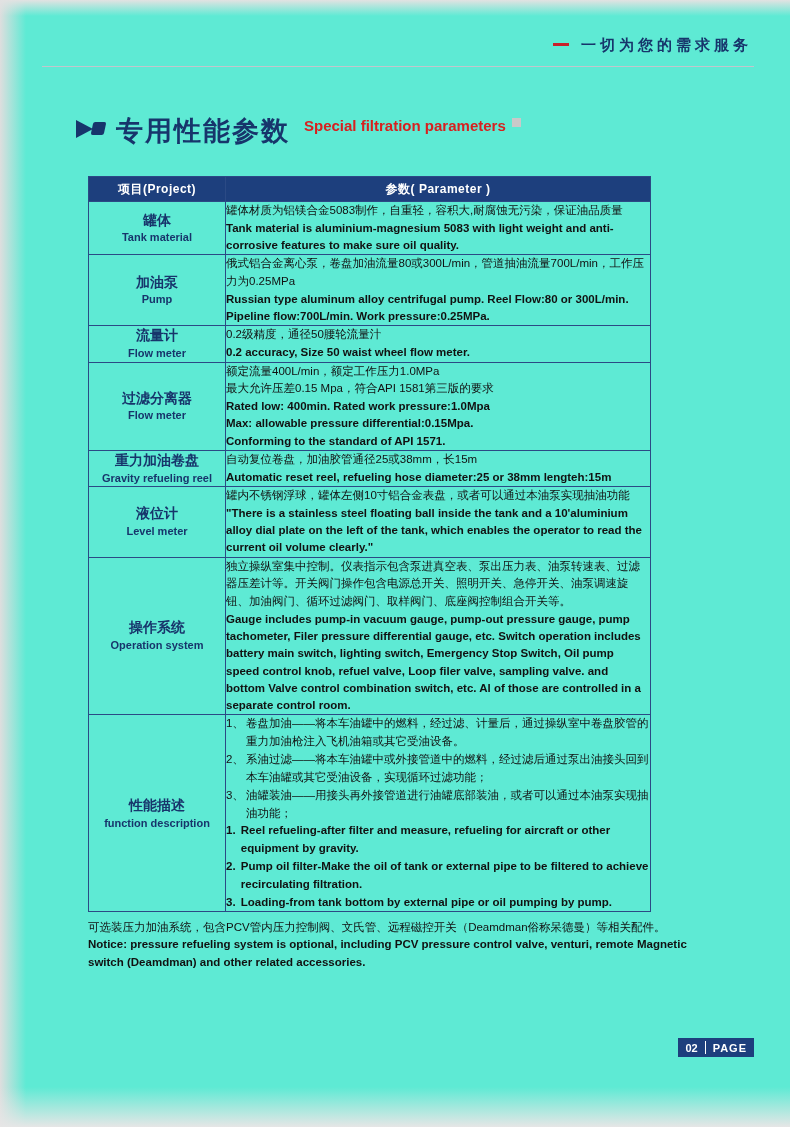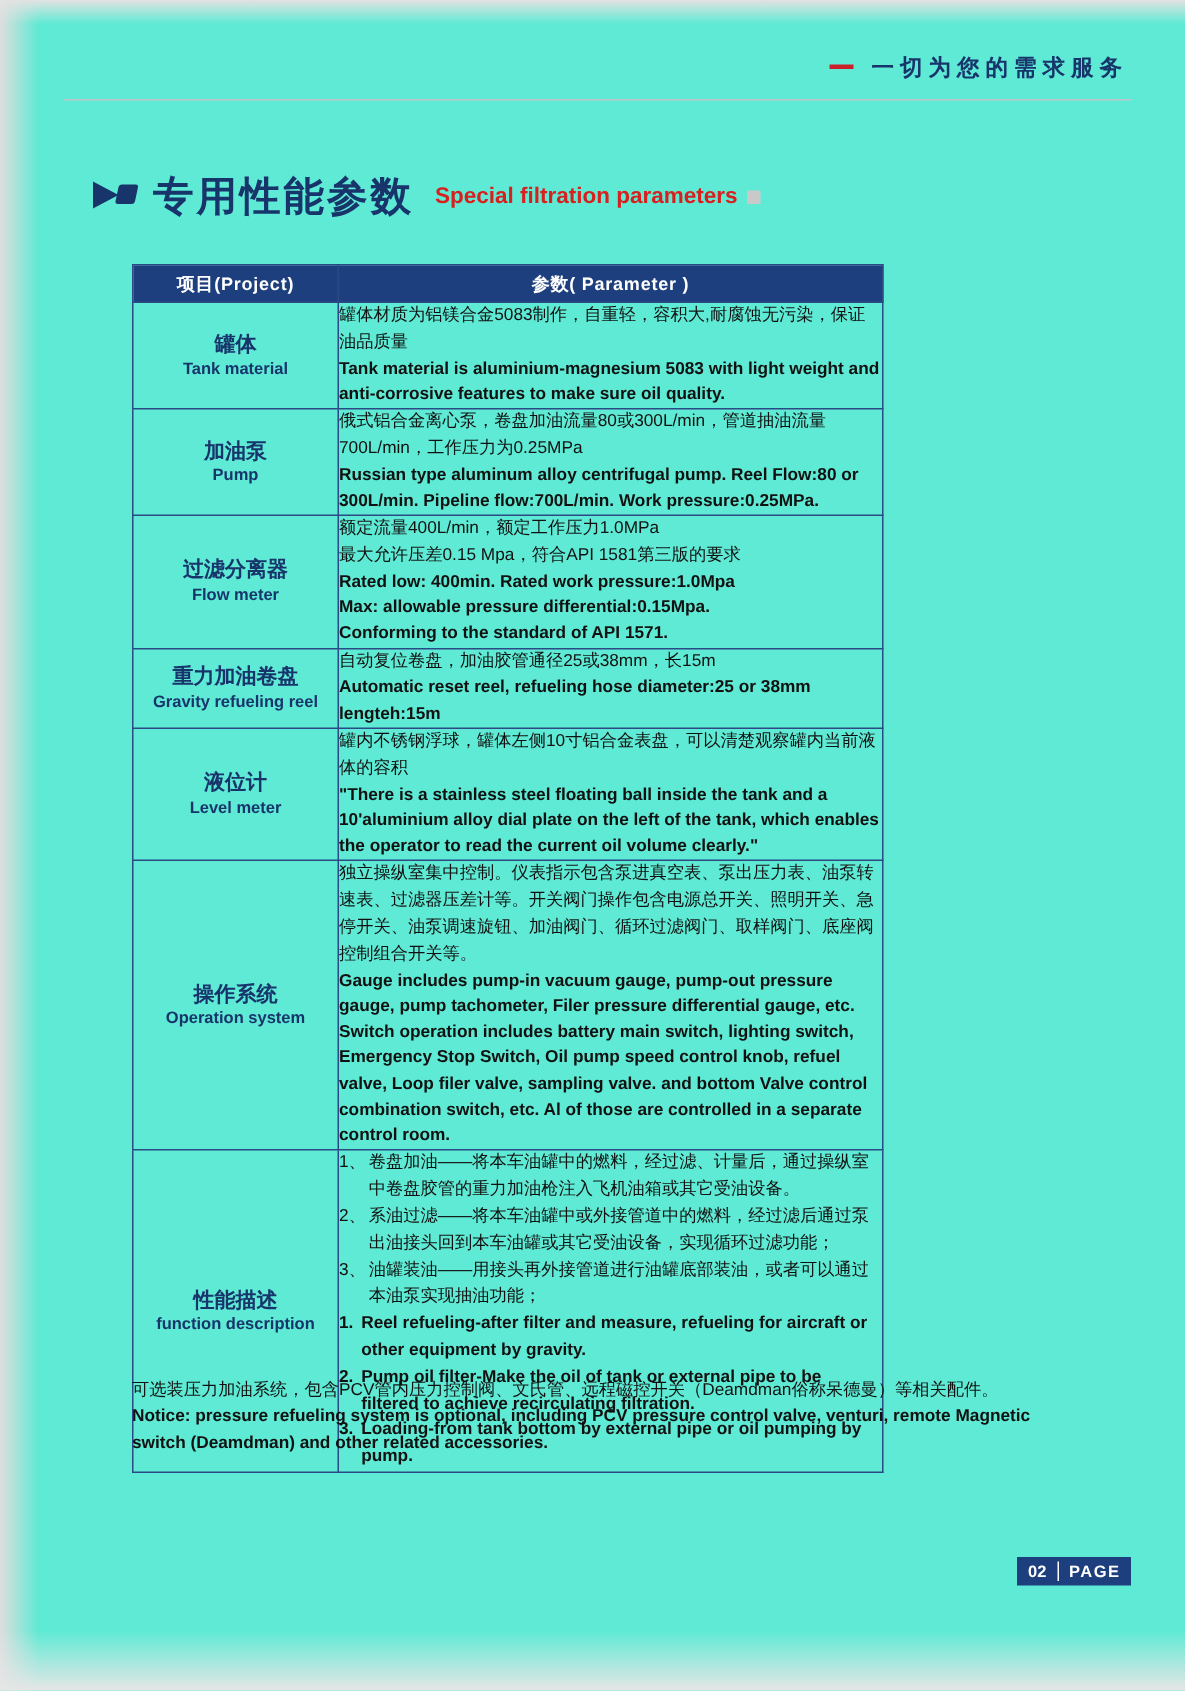--- a/index.html
+++ b/index.html
@@ -50,23 +50,23 @@
     top: 66px;
     left: 42px;
     right: 36px;
     height: 1px;
     background: #c2c6cc;
   }
   
   .title-block {
     position: absolute;
     top: 118px;
-    left: 62px;
+    left: 76px;
     display: flex;
-    align-items: center;
+    align-items: flex-start;
   }
   .title-mark {
     width: 30px;
     height: 20px;
     margin-right: 10px;
     margin-bottom: 5px;
     position: relative;
   }
   .title-mark .m1 {
     position: absolute;
@@ -104,21 +104,21 @@
     width: 9px;
     height: 9px;
     background: #c9c9c9;
     margin-left: 6px;
   }
   
   .table-wrap {
     position: absolute;
     top: 176px;
     left: 88px;
-    width: 501px;
+    width: 563px;
   }
   table.params {
     border-collapse: collapse;
     width: 100%;
     table-layout: fixed;
   }
   table.params td, table.params th {
     border: 1px solid #2b4a85;
     vertical-align: middle;
     padding: 0;
@@ -304,20 +304,30 @@
           <td class="col-label">
             <span class="lbl-cn">加油泵</span>
             <span class="lbl-en">Pump</span>
           </td>
           <td class="col-desc">
             <span class="d-cn">俄式铝合金离心泵，卷盘加油流量80或300L/min，管道抽油流量700L/min，工作压力为0.25MPa</span>
             <span class="d-en">Russian type aluminum alloy centrifugal pump. Reel Flow:80 or 300L/min. Pipeline flow:700L/min.  Work pressure:0.25MPa.</span>
           </td>
         </tr>
 
+        <tr>
+          <td class="col-label">
+            <span class="lbl-cn">流量计</span>
+            <span class="lbl-en">Flow meter</span>
+          </td>
+          <td class="col-desc">
+            <span class="d-cn">0.2级精度，通径50腰轮流量汁</span>
+            <span class="d-en">0.2 accuracy, Size 50 waist wheel flow meter.</span>
+          </td>
+        </tr>
 
         <tr>
           <td class="col-label">
             <span class="lbl-cn">过滤分离器</span>
             <span class="lbl-en">Flow meter</span>
           </td>
           <td class="col-desc">
             <span class="d-cn" style="white-space:pre-line">额定流量400L/min，额定工作压力1.0MPa
 最大允许压差0.15 Mpa，符合API 1581第三版的要求</span>
             <span class="d-en" style="white-space:pre-line">Rated low: 400min. Rated work pressure:1.0Mpa
@@ -336,21 +346,21 @@
             <span class="d-en">Automatic reset reel, refueling hose diameter:25 or 38mm lengteh:15m</span>
           </td>
         </tr>
 
         <tr>
           <td class="col-label">
             <span class="lbl-cn">液位计</span>
             <span class="lbl-en">Level meter</span>
           </td>
           <td class="col-desc">
-            <span class="d-cn">罐内不锈钢浮球，罐体左侧10寸铝合金表盘，可以清楚观察罐内当前液体的容积</span>
+            <span class="d-cn">罐内不锈钢浮球，罐体左侧10寸铝合金表盘，或者可以通过本油泵实现抽油功能</span>
             <span class="d-en">"There is a stainless steel floating ball inside the tank and a 10'aluminium alloy dial plate on the left of the tank, which enables the operator to read the current oil volume clearly."</span>
           </td>
         </tr>
 
         <tr>
           <td class="col-label">
             <span class="lbl-cn">操作系统</span>
             <span class="lbl-en">Operation system</span>
           </td>
           <td class="col-desc">

